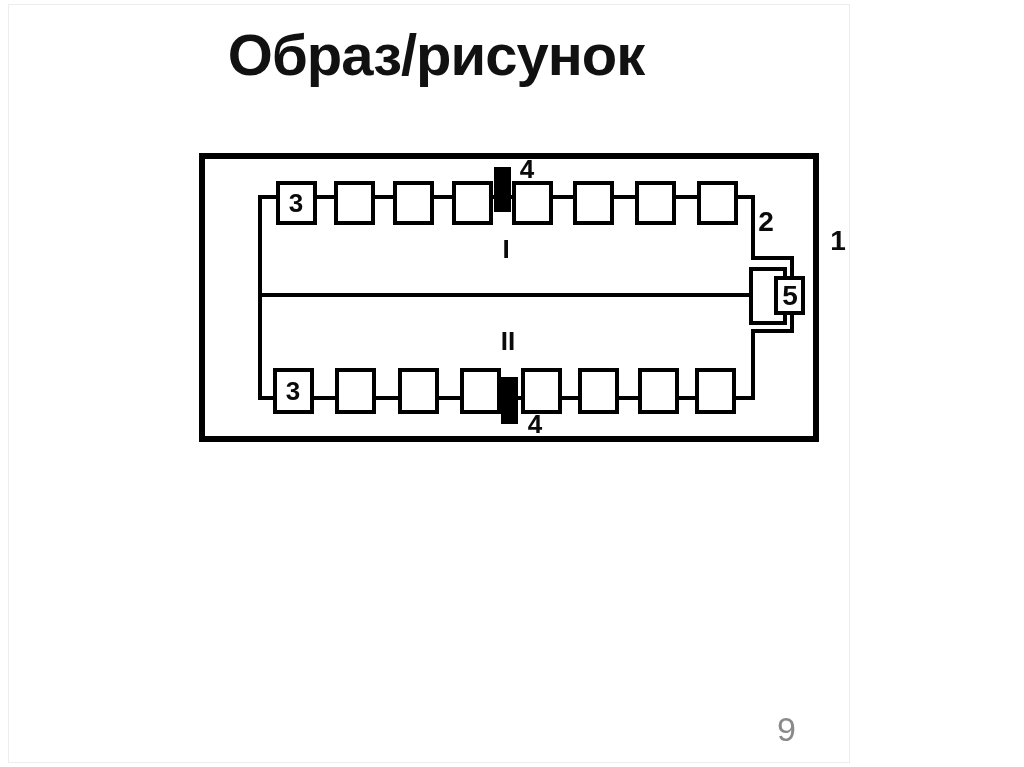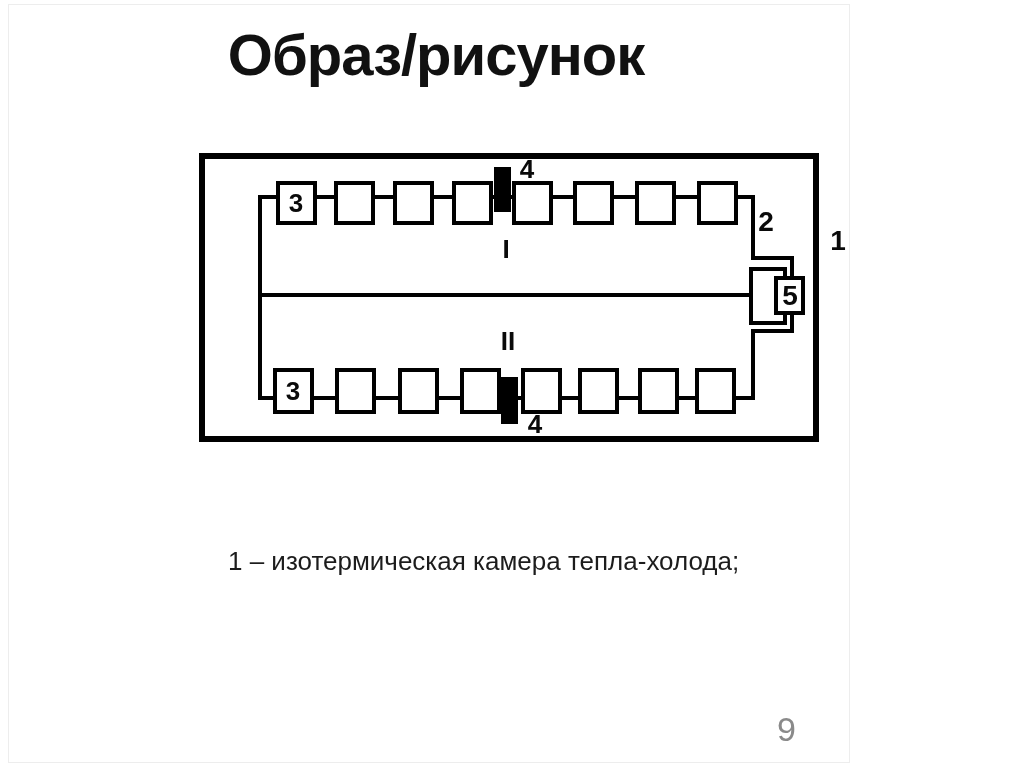--- a/index.html
+++ b/index.html
@@ -134,21 +134,20 @@
     <text class="dlabel" x="527" y="178">4</text>
     <text class="dlabel" x="535" y="433">4</text>
     <text class="dlabel" x="506" y="258">I</text>
     <text class="dlabel" x="508" y="350">II</text>
     <text class="dlabel big" x="766" y="231">2</text>
     <text class="dlabel big" x="838" y="250">1</text>
     <text class="dlabel big" x="790" y="305">5</text>
   </svg>
 
   <div class="legend">
-    <div class="legend-line">1 – изотермическая камера тепла-холода;</div>
     
     
     
   </div>
 
   <div class="page-number">9</div>
 
 </div>
 
 </body></html>

